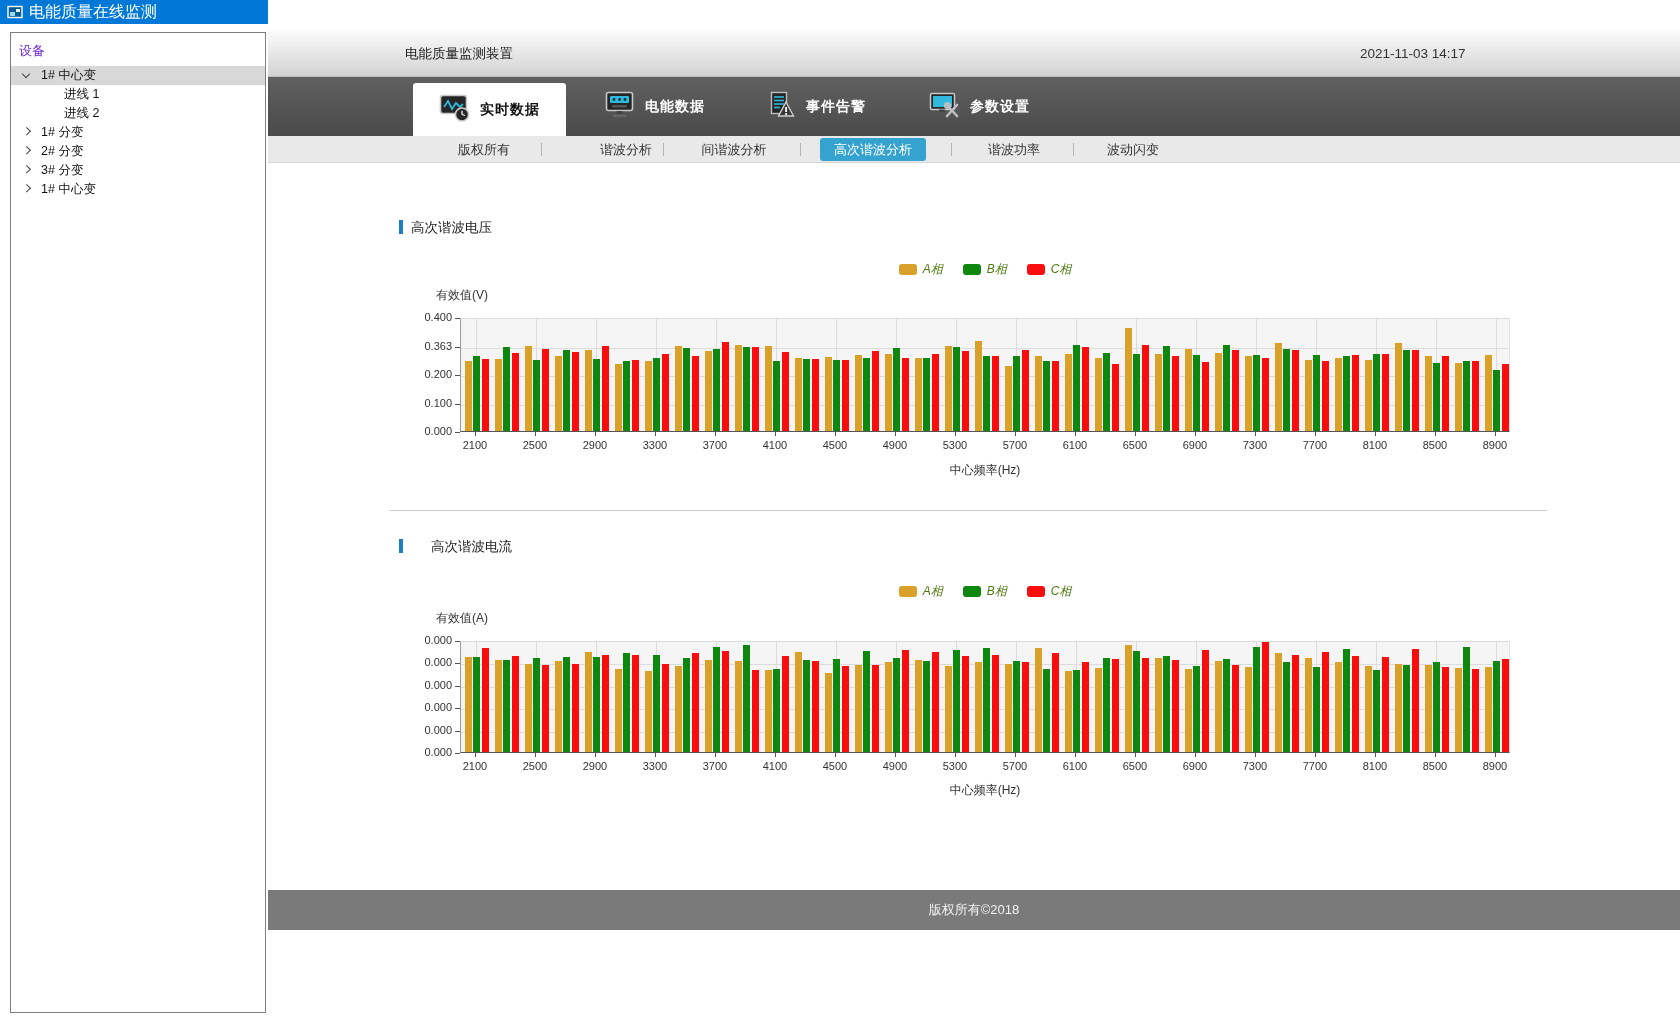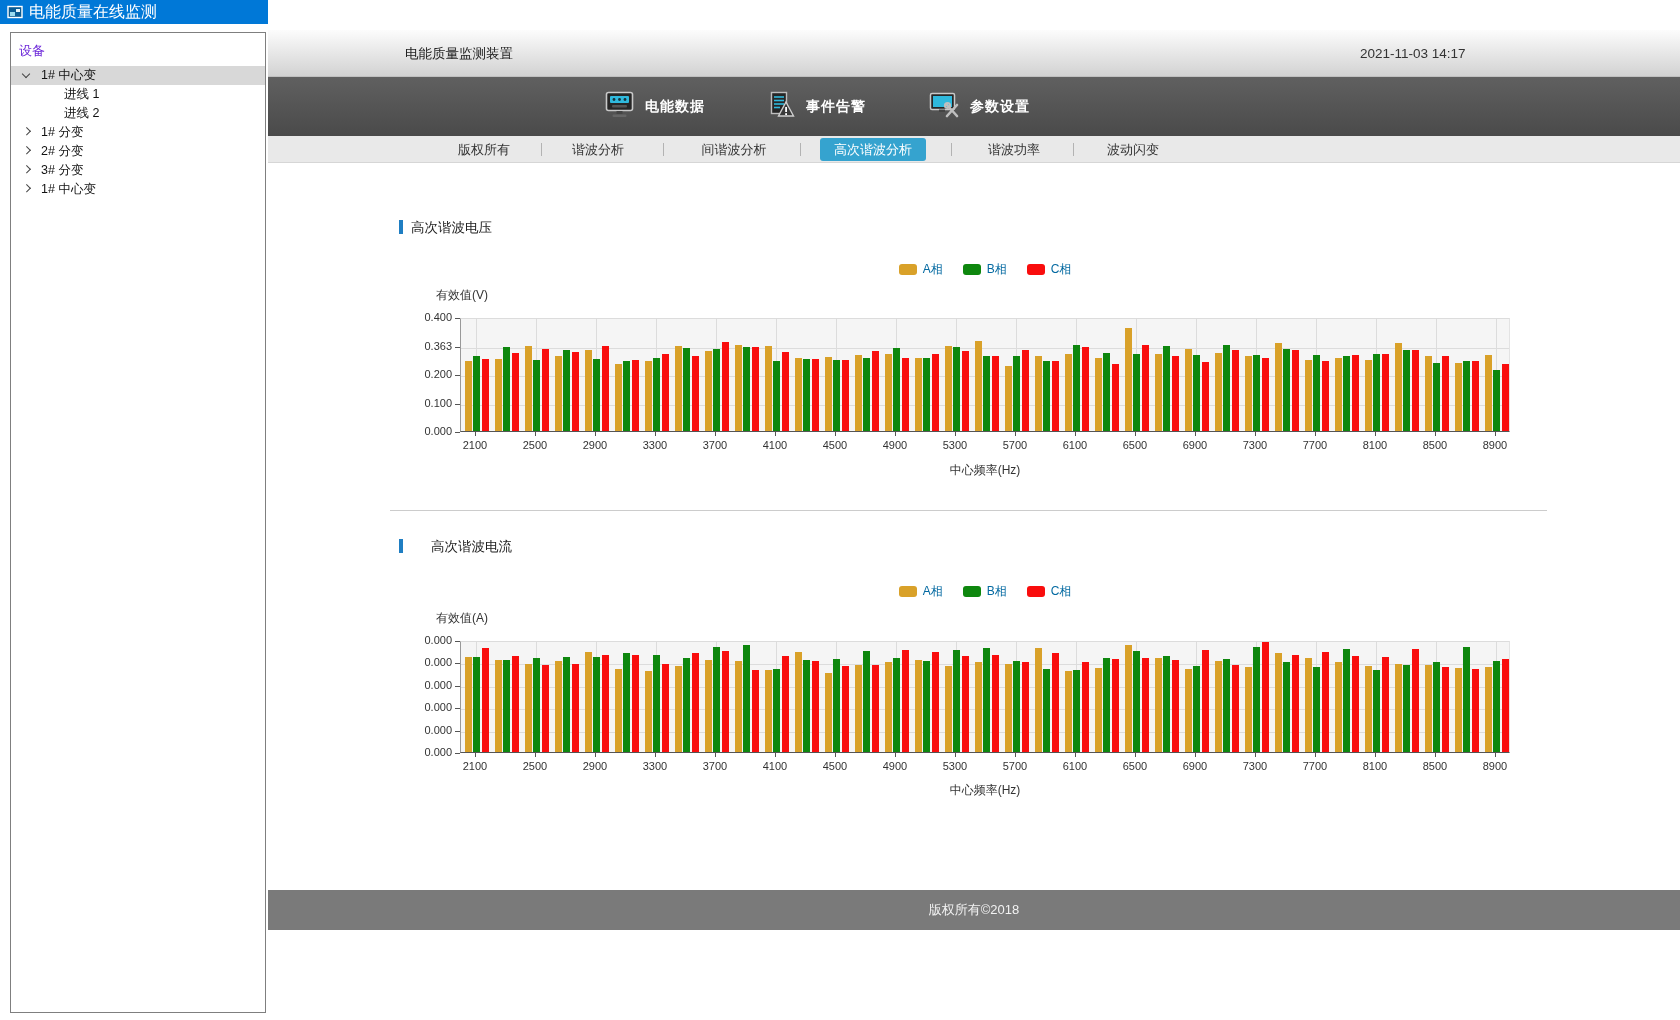--- a/index.html
+++ b/index.html
@@ -45,21 +45,21 @@
   .subtab { position:absolute; top:0; height:27px; line-height:27px; font-size:13px; color:#333; transform:translateX(-50%); cursor:pointer; white-space:nowrap; }
   .subtab.active { top:2px; height:23px; line-height:23px; background:#35A3CF; color:#fff; border-radius:3px; padding:0 14px; }
   .subtab-sep { position:absolute; top:7px; width:1px; height:13px; background:#b3b3b3; }
 
   
   .section-marker { position:absolute; width:4px; height:14px; background:#1F7EC2; }
   .section-title { position:absolute; font-size:13.5px; color:#222; }
   .legend { position:absolute; left:192px; width:1050px; display:flex; justify-content:center; gap:20px; }
   .legend-item { display:flex; align-items:center; gap:6px; cursor:pointer; }
   .legend-swatch { width:18px; height:11px; border-radius:3px; }
-  .legend-label { font-size:12px; color:#0369a1; }
+  .legend-label { font-size:12px; color:#4d7c0f;font-style:italic; }
   .axis-ylabel { position:absolute; font-size:12px; color:#333; }
   .axis-xlabel { position:absolute; left:192px; width:1050px; text-align:center; font-size:12px; color:#333; }
   .plot { position:absolute; left:192px; width:1050px; background:#f5f5f5;
     border-left:1px solid #999; border-bottom:1px solid #555; border-top:1px solid #dcdcdc; border-right:1px solid #e3e3e3; }
   .hgrid { position:absolute; left:0; width:100%; height:1px; background:#dcdcdc; }
   .vgrid { position:absolute; top:0; width:1px; height:100%; background:#dcdcdc; }
   .bar { position:absolute; bottom:0; width:7px; }
   .ytick-label { position:absolute; width:52px; text-align:right; font-size:11px; color:#333; }
   .ytick-mark { position:absolute; width:5px; height:1px; background:#555; }
   .xtick-mark { position:absolute; width:1px; height:4px; background:#555; }
@@ -133,20 +133,30 @@
 </div>
 
 <div class="content">
 
   <div class="header-band">
     <span class="page-title">电能质量监测装置</span>
     <span class="datetime">2021-11-03 14:17</span>
   </div>
 
   <div class="tab-band" id="tabband">
+      <div class="tab active" style="left: 145px; top: 6px; height: 53px; width: 153px;">
+        <span class="tab-icon"><svg width="32" height="30" viewBox="0 0 32 30">
+            <rect x="1.5" y="2.5" width="26" height="18" rx="2.5" fill="#262626" stroke="#c9c9c9" stroke-width="1.6"></rect>
+            <polyline points="5,14 9,8 13,16 17,10 21,14 24,11" fill="none" stroke="#2fb9dd" stroke-width="1.8"></polyline>
+            <circle cx="23" cy="21.5" r="6.5" fill="#262626" stroke="#c9c9c9" stroke-width="1.5"></circle>
+            <line x1="23" y1="21.5" x2="23" y2="17.8" stroke="#fff" stroke-width="1.3"></line>
+            <line x1="23" y1="21.5" x2="26" y2="22.5" stroke="#fff" stroke-width="1.3"></line>
+          </svg></span>
+        <span class="tab-label">实时数据</span>
+      </div>
       <div class="tab" style="left: 330px; top: 0px; height: 59px; width: 130px; padding-left: 6px;">
         <span class="tab-icon"><svg width="32" height="30" viewBox="0 0 32 30">
             <rect x="2.5" y="2.5" width="26" height="18" rx="2" fill="#262626" stroke="#c9c9c9" stroke-width="1.6"></rect>
             <rect x="6" y="6" width="19" height="7" rx="1" fill="#2fb9dd"></rect>
             <circle cx="10" cy="9.5" r="1.4" fill="#16333c"></circle>
             <circle cx="15.5" cy="9.5" r="1.4" fill="#16333c"></circle>
             <circle cx="21" cy="9.5" r="1.4" fill="#16333c"></circle>
             <rect x="8" y="15" width="15" height="2.5" rx="1" fill="#555"></rect>
             <rect x="12.5" y="21" width="6" height="3" fill="#444"></rect>
             <rect x="8.5" y="24.5" width="14" height="2.5" rx="1" fill="#666"></rect>
@@ -176,21 +186,21 @@
               <line x1="28" y1="15" x2="18" y2="26"></line>
             </g>
             <circle cx="18.5" cy="15.5" r="2.6" fill="none" stroke="#bfbfbf" stroke-width="2"></circle>
           </svg></span>
         <span class="tab-label">参数设置</span>
       </div>
     </div>
 
   <div class="subtab-band" id="subtabband">
       <div class="subtab" style="left: 216px;">版权所有</div>
-      <div class="subtab" style="left: 330px; font-family: Liberation Serif, serif;">谐波分析</div>
+      <div class="subtab" style="left: 358px; font-family: Liberation Serif, serif;">谐波分析</div>
       <div class="subtab" style="left: 466px;">间谐波分析</div>
       <div class="subtab active" style="left: 605px;">高次谐波分析</div>
       <div class="subtab" style="left: 746px;">谐波功率</div>
       <div class="subtab" style="left: 865px;">波动闪变</div>
       <div class="subtab-sep" style="left: 273px;"></div>
       <div class="subtab-sep" style="left: 395px;"></div>
       <div class="subtab-sep" style="left: 532px;"></div>
       <div class="subtab-sep" style="left: 683px;"></div>
       <div class="subtab-sep" style="left: 805px;"></div>
     </div>

